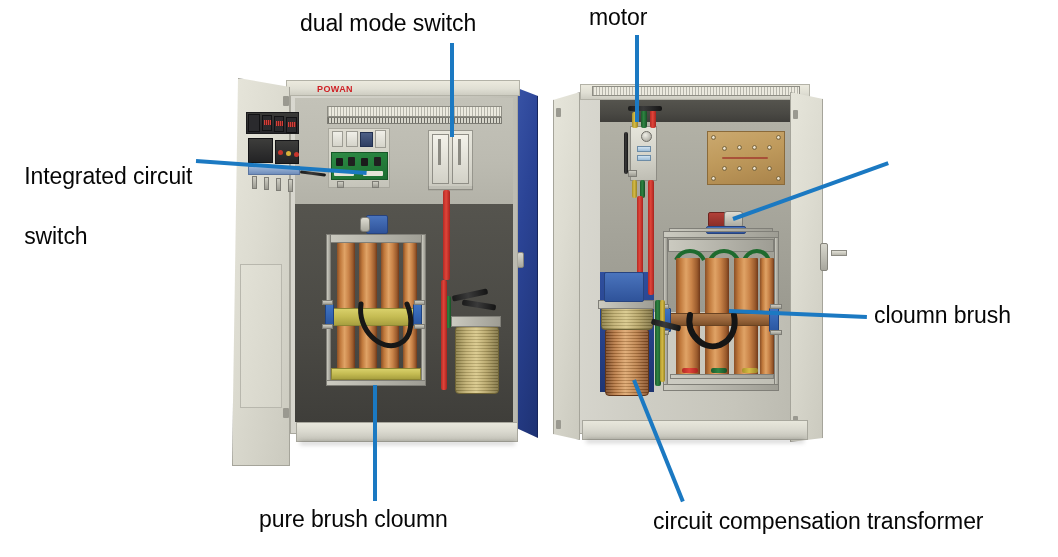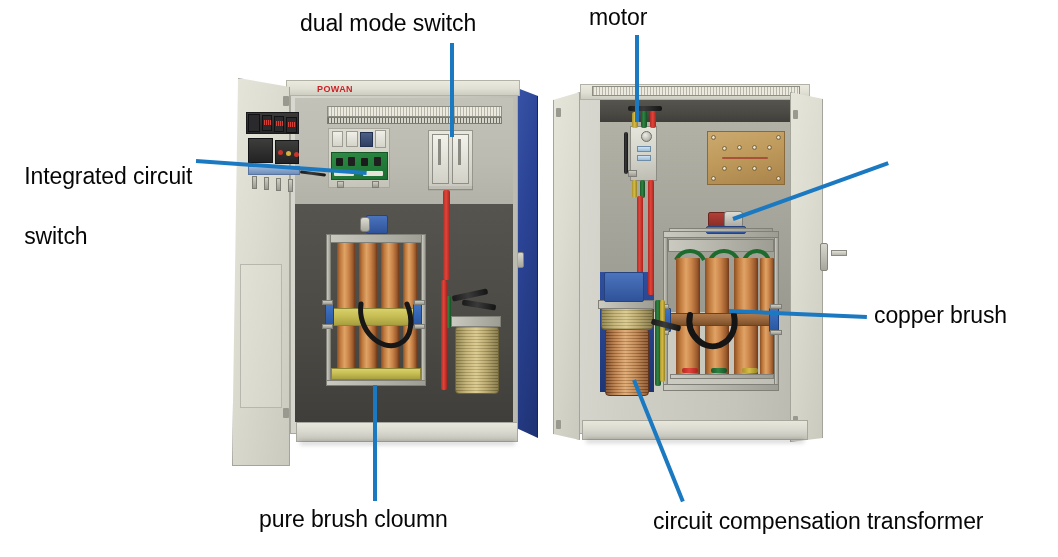--- a/index.html
+++ b/index.html
@@ -568,19 +568,19 @@
   <div class="callout-label" style="left:300px;top:8px;">dual mode switch</div>
 
   <div class="callout-label" style="left:-1px;top:131px;">
     <span>Integrated circuit</span><br>
     <span>switch</span>
   </div>
 
   <div class="callout-label" style="left:589px;top:2px;">motor</div>
 
 
-  <div class="callout-label" style="left:874px;top:300px;">copper brush</div>
+  <div class="callout-label" style="left:874px;top:300px;">cloumn brush</div>
 
   <div class="callout-label" style="left:259px;top:504px;">pure brush cloumn</div>
 
   <div class="callout-label" style="left:653px;top:506px;">circuit compensation transformer</div>
 
 </div>
 
 </body></html>

